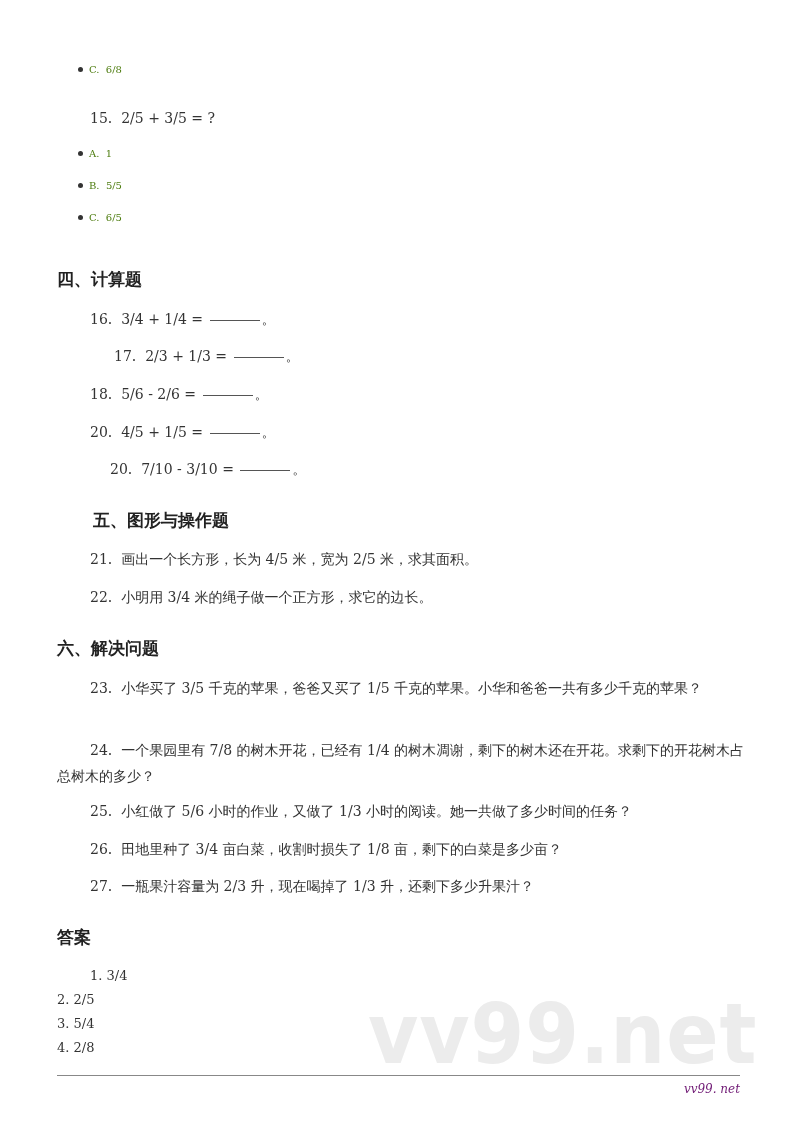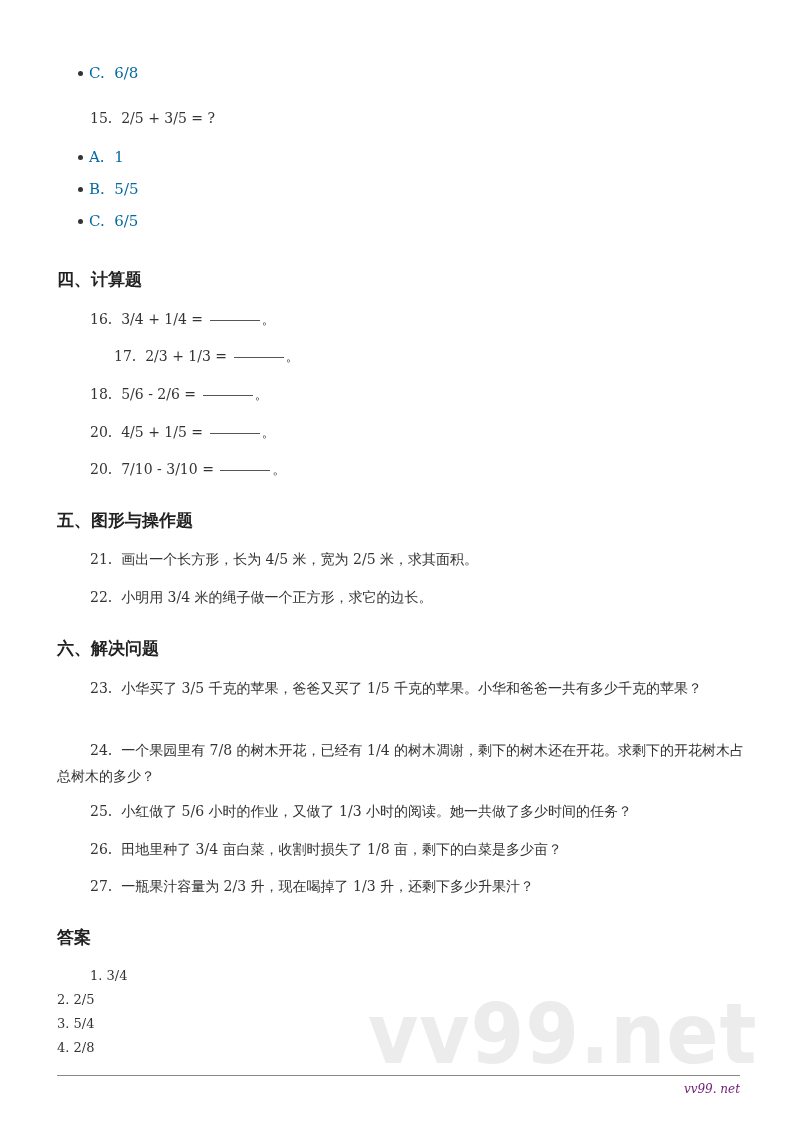--- a/index.html
+++ b/index.html
@@ -1,19 +1,19 @@
 <!DOCTYPE html>
 <html><head>
 <meta charset="utf-8">
 <style>
   html, body { margin: 0; padding: 0; background: #ffffff; }
   body { width: 800px; height: 1130px; position: relative; overflow: hidden;
          font-family: "DejaVu Serif", "Liberation Serif", serif; color: #333; }
   .page { position: absolute; left: 0; top: 0; width: 800px; height: 1130px; }
-  .opt { position: absolute; left: 78px; font-size: 15px; color: #0369a1; }
+  .opt { position: absolute; left: 78px; font-size: 10px; color: #4d7c0f; }
   .opt .bullet { display: inline-block; width: 5px; height: 5px; background: #333; border-radius: 50%;
                  vertical-align: middle; margin-right: 6px; position: relative; top: -1px; }
   .q { position: absolute; left: 90px; font-size: 14px; color: #333; white-space: nowrap; }
   .q .blank { display: inline-block; width: 50px; border-bottom: 1px solid #555; margin: 0 2px; position: relative; top: -3px; }
   .h { position: absolute; left: 57px; font-size: 17px; font-weight: bold; color: #222;
        font-family: "DejaVu Sans", "Liberation Sans", sans-serif; }
   .para { position: absolute; left: 57px; width: 690px; font-size: 14px; color: #333;
           line-height: 26px; text-indent: 33px; }
   .ans { position: absolute; font-size: 13px; color: #333; }
   .watermark { position: absolute; left: 368px; top: 985px; font-size: 84px; font-weight: bold;
@@ -50,25 +50,25 @@
   </div>
   <div class="q" style="top:348px;margin-left:24px;">
     <span>17.</span>&nbsp;&nbsp;<span>2/3 + 1/3 =</span>&nbsp;<span class="blank"></span><span>。</span>
   </div>
   <div class="q" style="top:386px;">
     <span>18.</span>&nbsp;&nbsp;<span>5/6 - 2/6 =</span>&nbsp;<span class="blank"></span><span>。</span>
   </div>
   <div class="q" style="top:424px;">
     <span>20.</span>&nbsp;&nbsp;<span>4/5 + 1/5 =</span>&nbsp;<span class="blank"></span><span>。</span>
   </div>
-  <div class="q" style="top:461px;">
+  <div class="q" style="top:461px;margin-left:20px;">
     <span>20.</span>&nbsp;&nbsp;<span>7/10 - 3/10 =</span>&nbsp;<span class="blank"></span><span>。</span>
   </div>
 
-  <div class="h" style="top:509px;">五、图形与操作题</div>
+  <div class="h" style="top:509px;margin-left:36px;">五、图形与操作题</div>
   <div class="q" style="top:551px;">
     <span>21.</span>&nbsp;&nbsp;<span>画出一个长方形，长为 4/5 米，宽为 2/5 米，求其面积。</span>
   </div>
   <div class="q" style="top:589px;">
     <span>22.</span>&nbsp;&nbsp;<span>小明用 3/4 米的绳子做一个正方形，求它的边长。</span>
   </div>
 
   <div class="h" style="top:637px;">六、解决问题</div>
   <div class="para" style="top:675px;">
     <span>23.</span>&nbsp;&nbsp;<span>小华买了 3/5 千克的苹果，爸爸又买了 1/5 千克的苹果。小华和爸爸一共有多少千克的苹果？</span>

